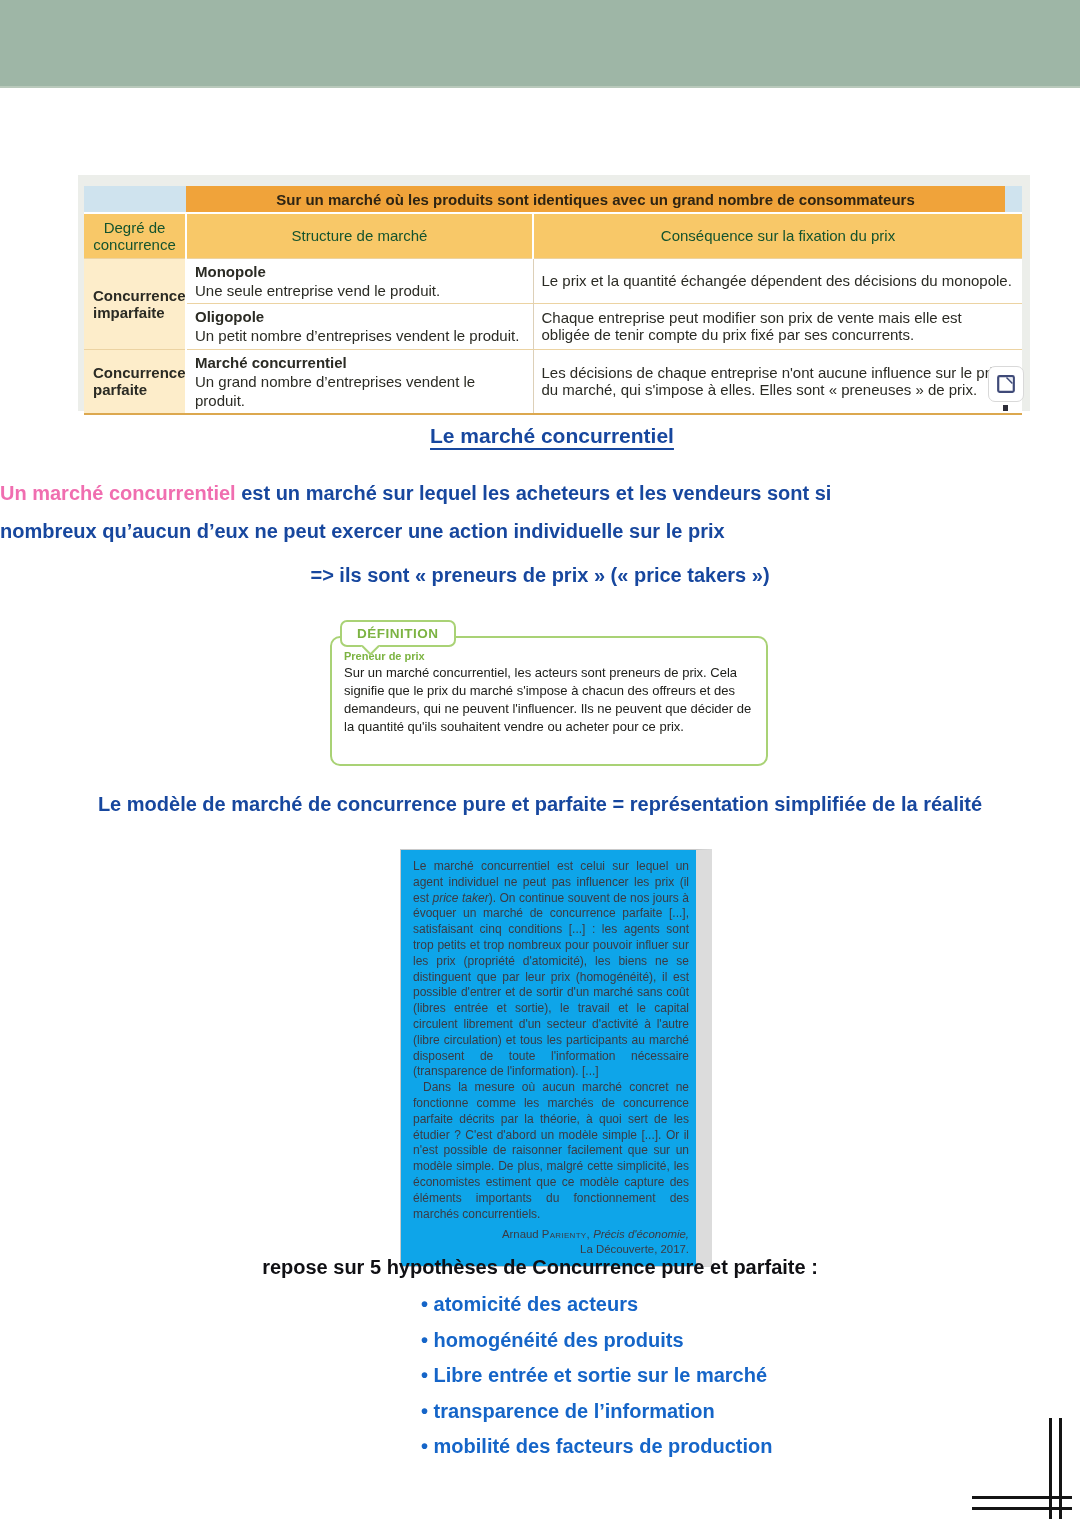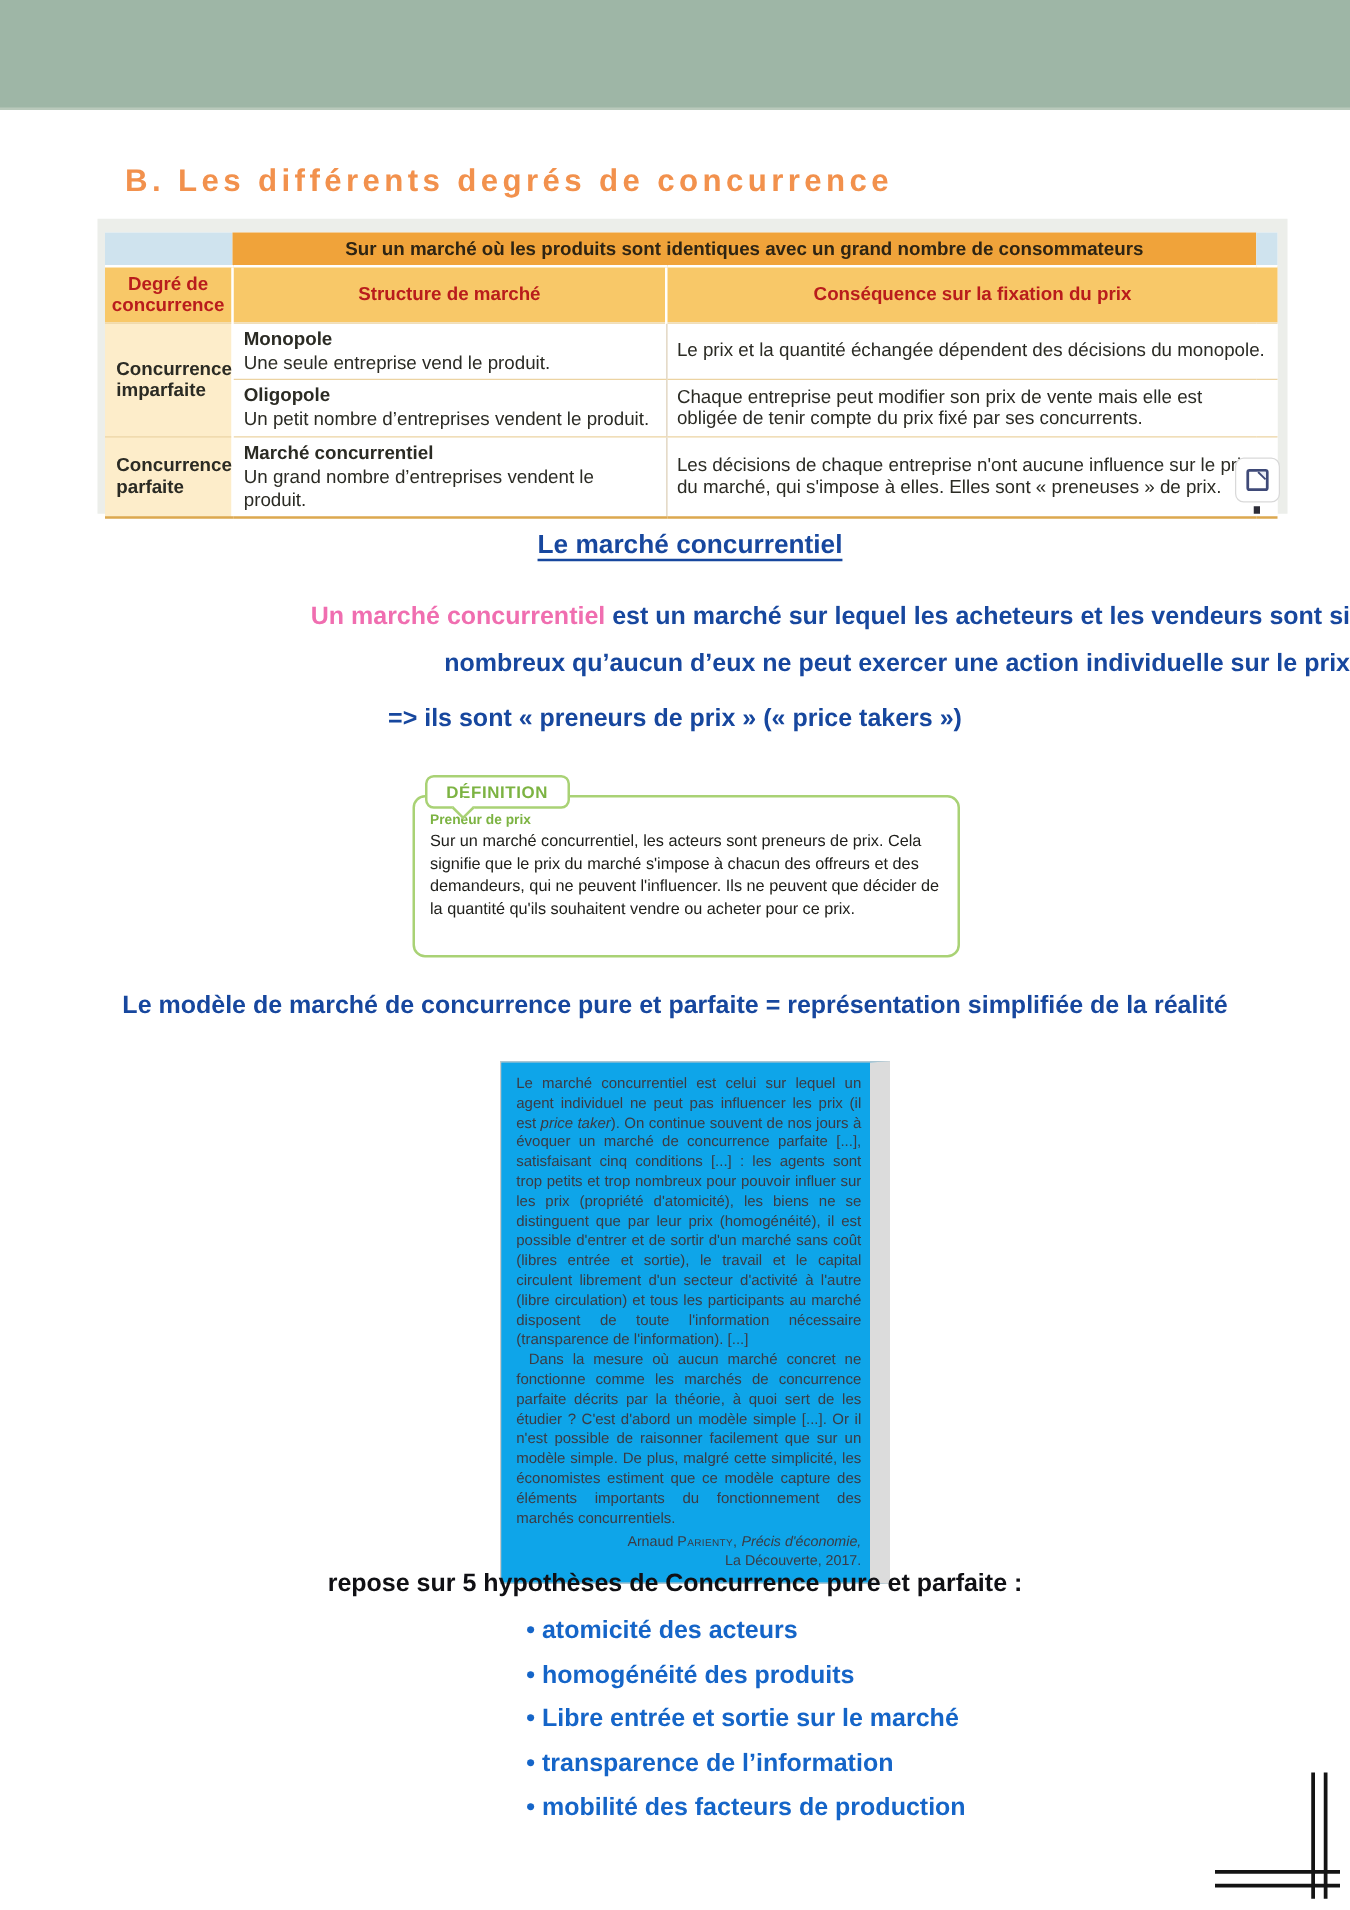--- a/index.html
+++ b/index.html
@@ -30,37 +30,37 @@
     background:#eceeea;}
   .market-table{position:absolute;left:6px;top:11px;width:938px;border-collapse:collapse;
     table-layout:fixed;font-size:15px;color:#2b2b24;background:#fff;}
   .market-table td{vertical-align:middle;}
   .market-table .corner{background:var(--tbl-blue);}
   .market-table .sliver{background:var(--tbl-blue);}
   .banner-row td{height:27px;}
   .banner-cell{background:var(--tbl-orange);text-align:center;font-weight:bold;
     font-size:15px;color:#2e2413;}
   .colhead-row td{height:45px;background:var(--tbl-suborange);text-align:center;
-    font-weight:bold;border-top:2px solid #fff;border-left:2px solid #fff;color:#b91c1c;}
+    font-weight:normal;border-top:2px solid #fff;border-left:2px solid #fff;color:#14532d;}
   .colhead-row td:first-child{border-left:none;}
   .body-row td{background:#fff;border-top:1px solid #ecd3a2;padding:3px 8px;}
   .body-row .degree{background:var(--tbl-cream);font-weight:bold;
     border-right:2px solid #fff;padding-left:9px;}
   .body-row .structure{border-right:1px solid #ddd0b8;}
   .cell-title{font-weight:bold;display:block;line-height:19px;}
   .cell-desc{display:block;line-height:19px;}
   .market-table .last td{border-bottom:2px solid #dca84f;}
   .expand-tab{position:absolute;left:910px;top:191px;width:36px;height:36px;background:#fff;
     border:1px solid #d9d9d9;border-radius:7px;display:flex;align-items:center;justify-content:center;}
   .expand-dot{position:absolute;left:925px;top:230px;width:5px;height:6px;background:#2d2d38;}
   
   .doc-title{position:absolute;left:12px;top:424px;width:1080px;text-align:center;
     color:var(--navy);font-size:21px;font-weight:bold;text-decoration:underline;
     text-decoration-thickness:2px;text-underline-offset:5px;}
-  .intro{position:absolute;left:0;top:474px;width:1080px;text-align:right;
+  .intro{position:absolute;left:0;top:474px;width:1080px;text-align:left;
     color:var(--navy);font-size:20px;font-weight:bold;line-height:38px;}
   .intro .hl{color:var(--pink);}
   .arrow-line{position:absolute;left:0;top:564px;width:1080px;text-align:center;
     color:var(--navy);font-size:20px;font-weight:bold;}
   .model-line{position:absolute;left:0;top:793px;width:1080px;text-align:center;
     color:var(--navy);font-size:20px;font-weight:bold;}
   
   .def-box{position:absolute;left:330px;top:636px;width:438px;min-height:130px;
     border:2px solid var(--def-border);border-radius:10px;background:#fff;
     padding:12px 14px 12px 12px;}
@@ -95,21 +95,20 @@
     left:972px;background:#141414;}
   .corner-lines .h1{top:1496px;} .corner-lines .h2{top:1507px;}
 </style>
 </head>
 <body>
 
 <div class="page">
 
   <div class="green-band"></div>
 
-  <h2 class="heading">B. Les différents degrés de concurrence</h2>
 
   <div class="table-shot">
     <table class="market-table">
       <colgroup>
           <col style="width:102px">
           <col style="width:347px">
           <col style="width:472px">
           <col style="width:17px">
         </colgroup>
       <tbody>

